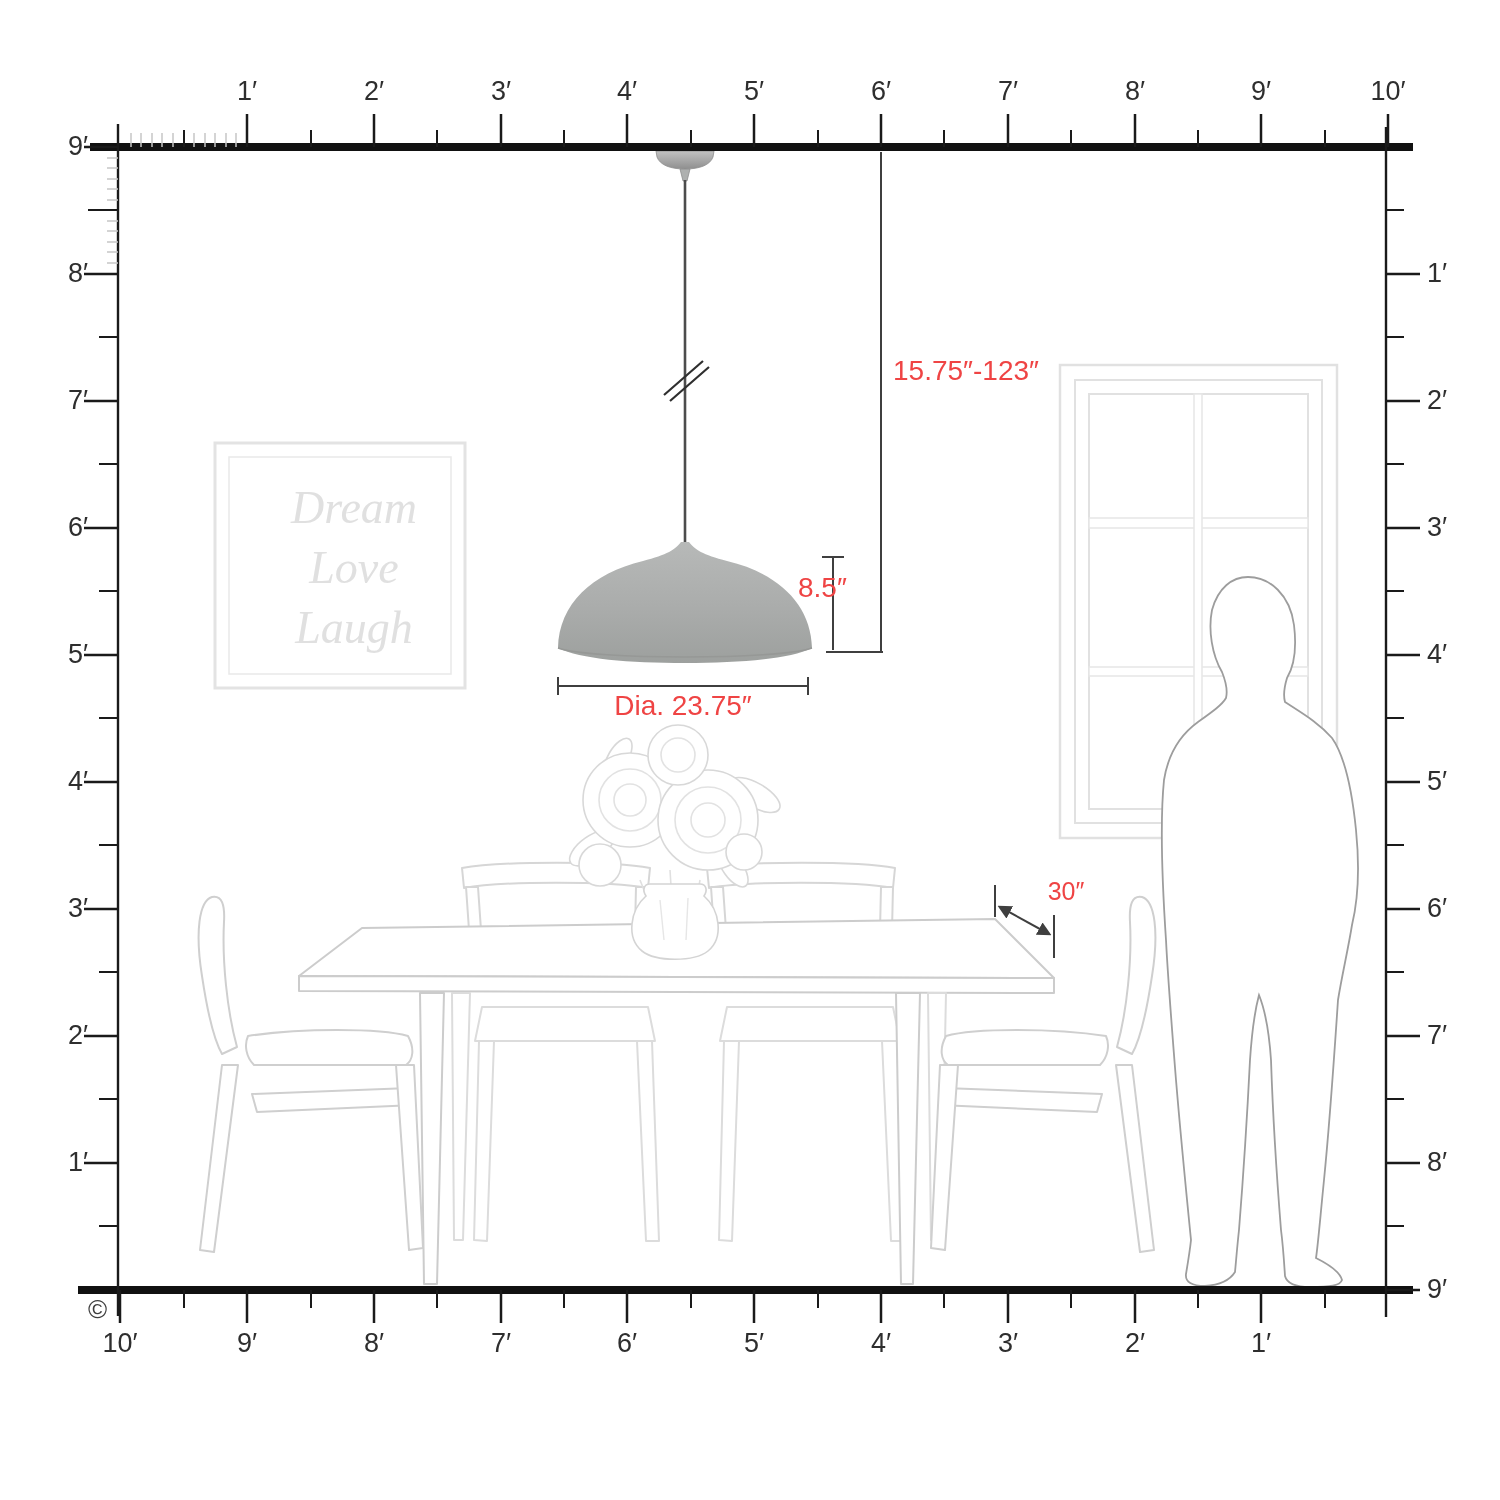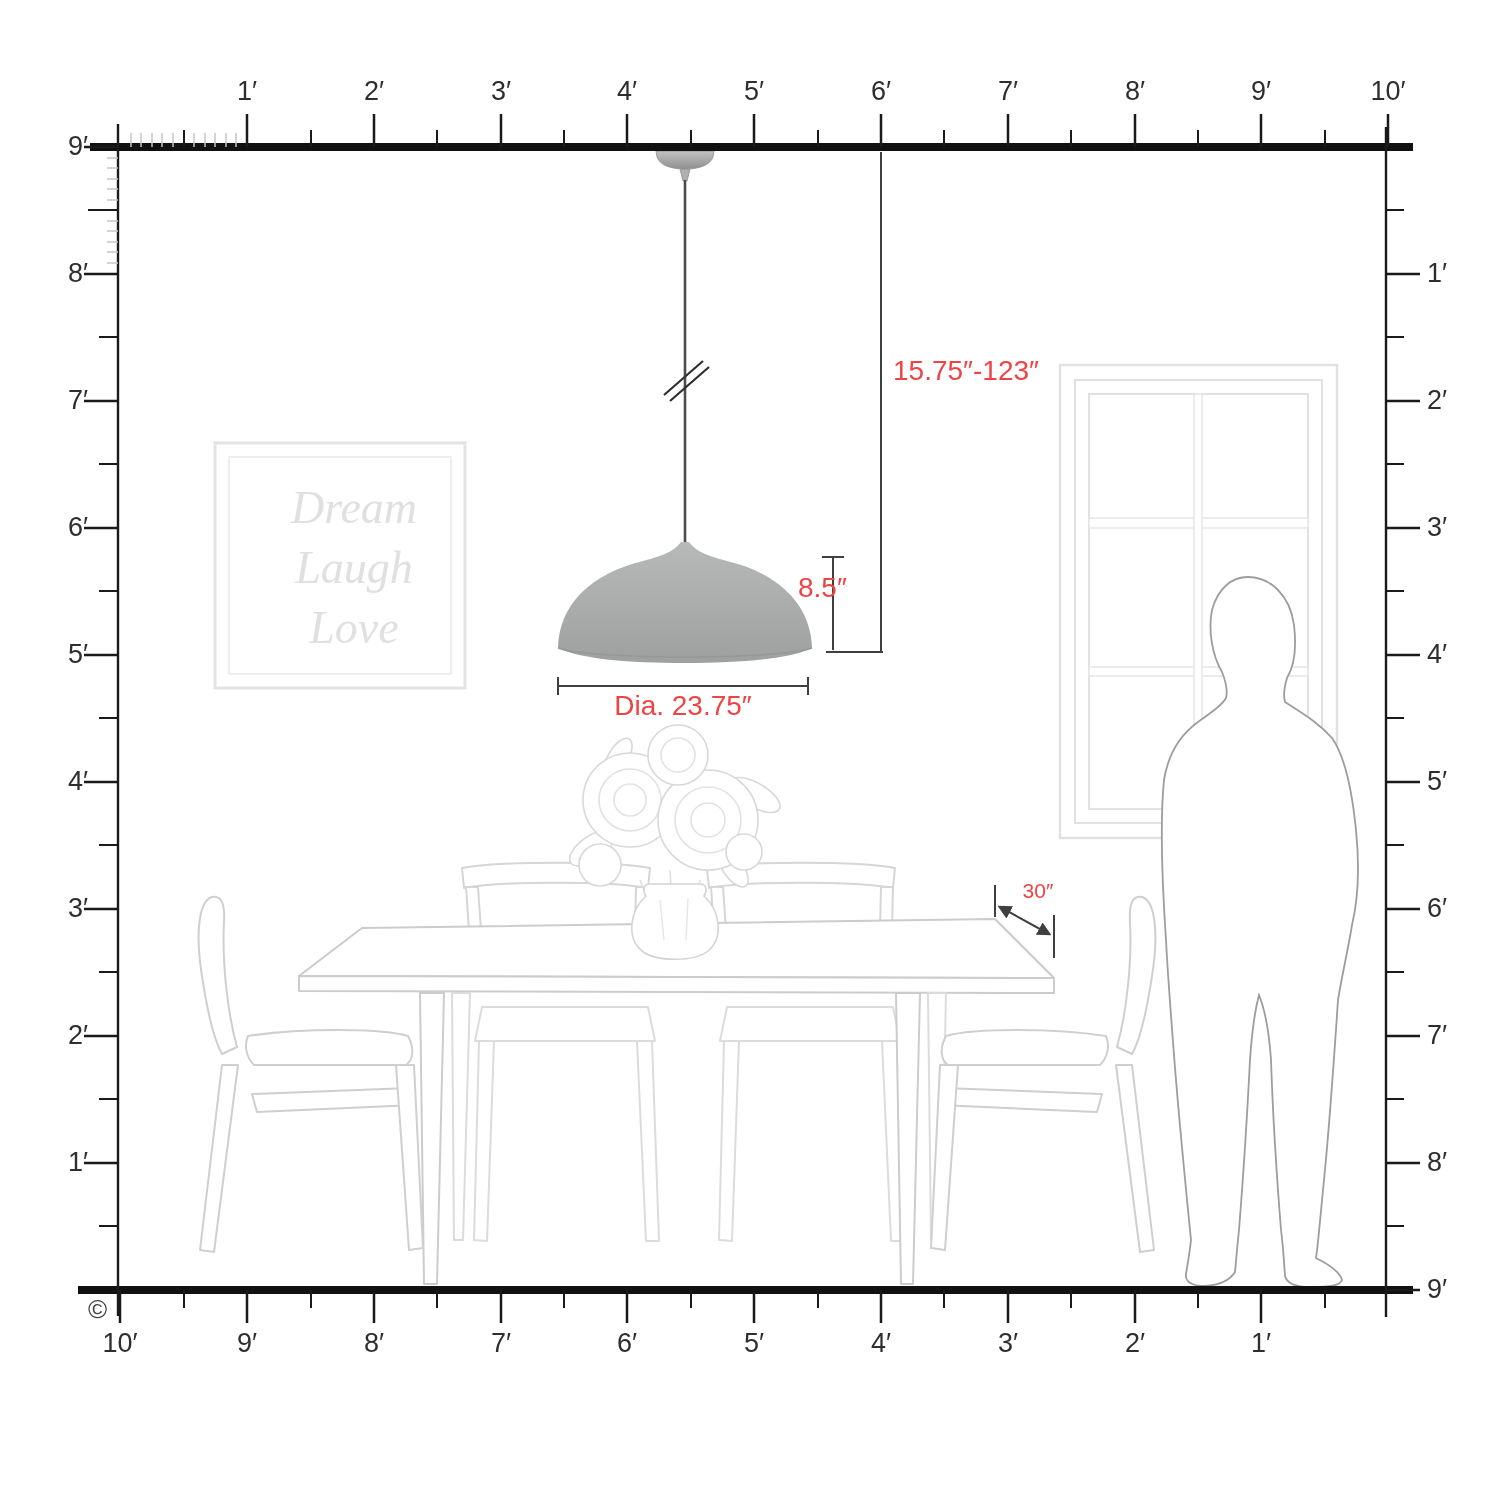--- a/index.html
+++ b/index.html
@@ -317,24 +317,24 @@
 <span class="lbl bottom" style="left:595px">6′</span>
 <span class="lbl bottom" style="left:722px">5′</span>
 <span class="lbl bottom" style="left:849px">4′</span>
 <span class="lbl bottom" style="left:976px">3′</span>
 <span class="lbl bottom" style="left:1103px">2′</span>
 <span class="lbl bottom" style="left:1229px">1′</span>
 
 <span class="dim" style="left:893px;top:356px">15.75″-123″</span>
 <span class="dim" style="left:798px;top:573px">8.5″</span>
 <span class="dim center" style="left:583px;top:691px;width:200px">Dia. 23.75″</span>
-<span class="dim center" style="left:1004px;top:876px;width:68px;font-size:21px">30″</span>
+<span class="dim center" style="left:1032px;top:876px;width:68px;font-size:25px">30″</span>
 
 <div class="script-art">
   <div>Dream</div>
+  <div>Love</div>
   <div>Laugh</div>
-  <div>Love</div>
 </div>
 
 <span class="copyright">©</span>
 
 
 </div>
 
 </body></html>

